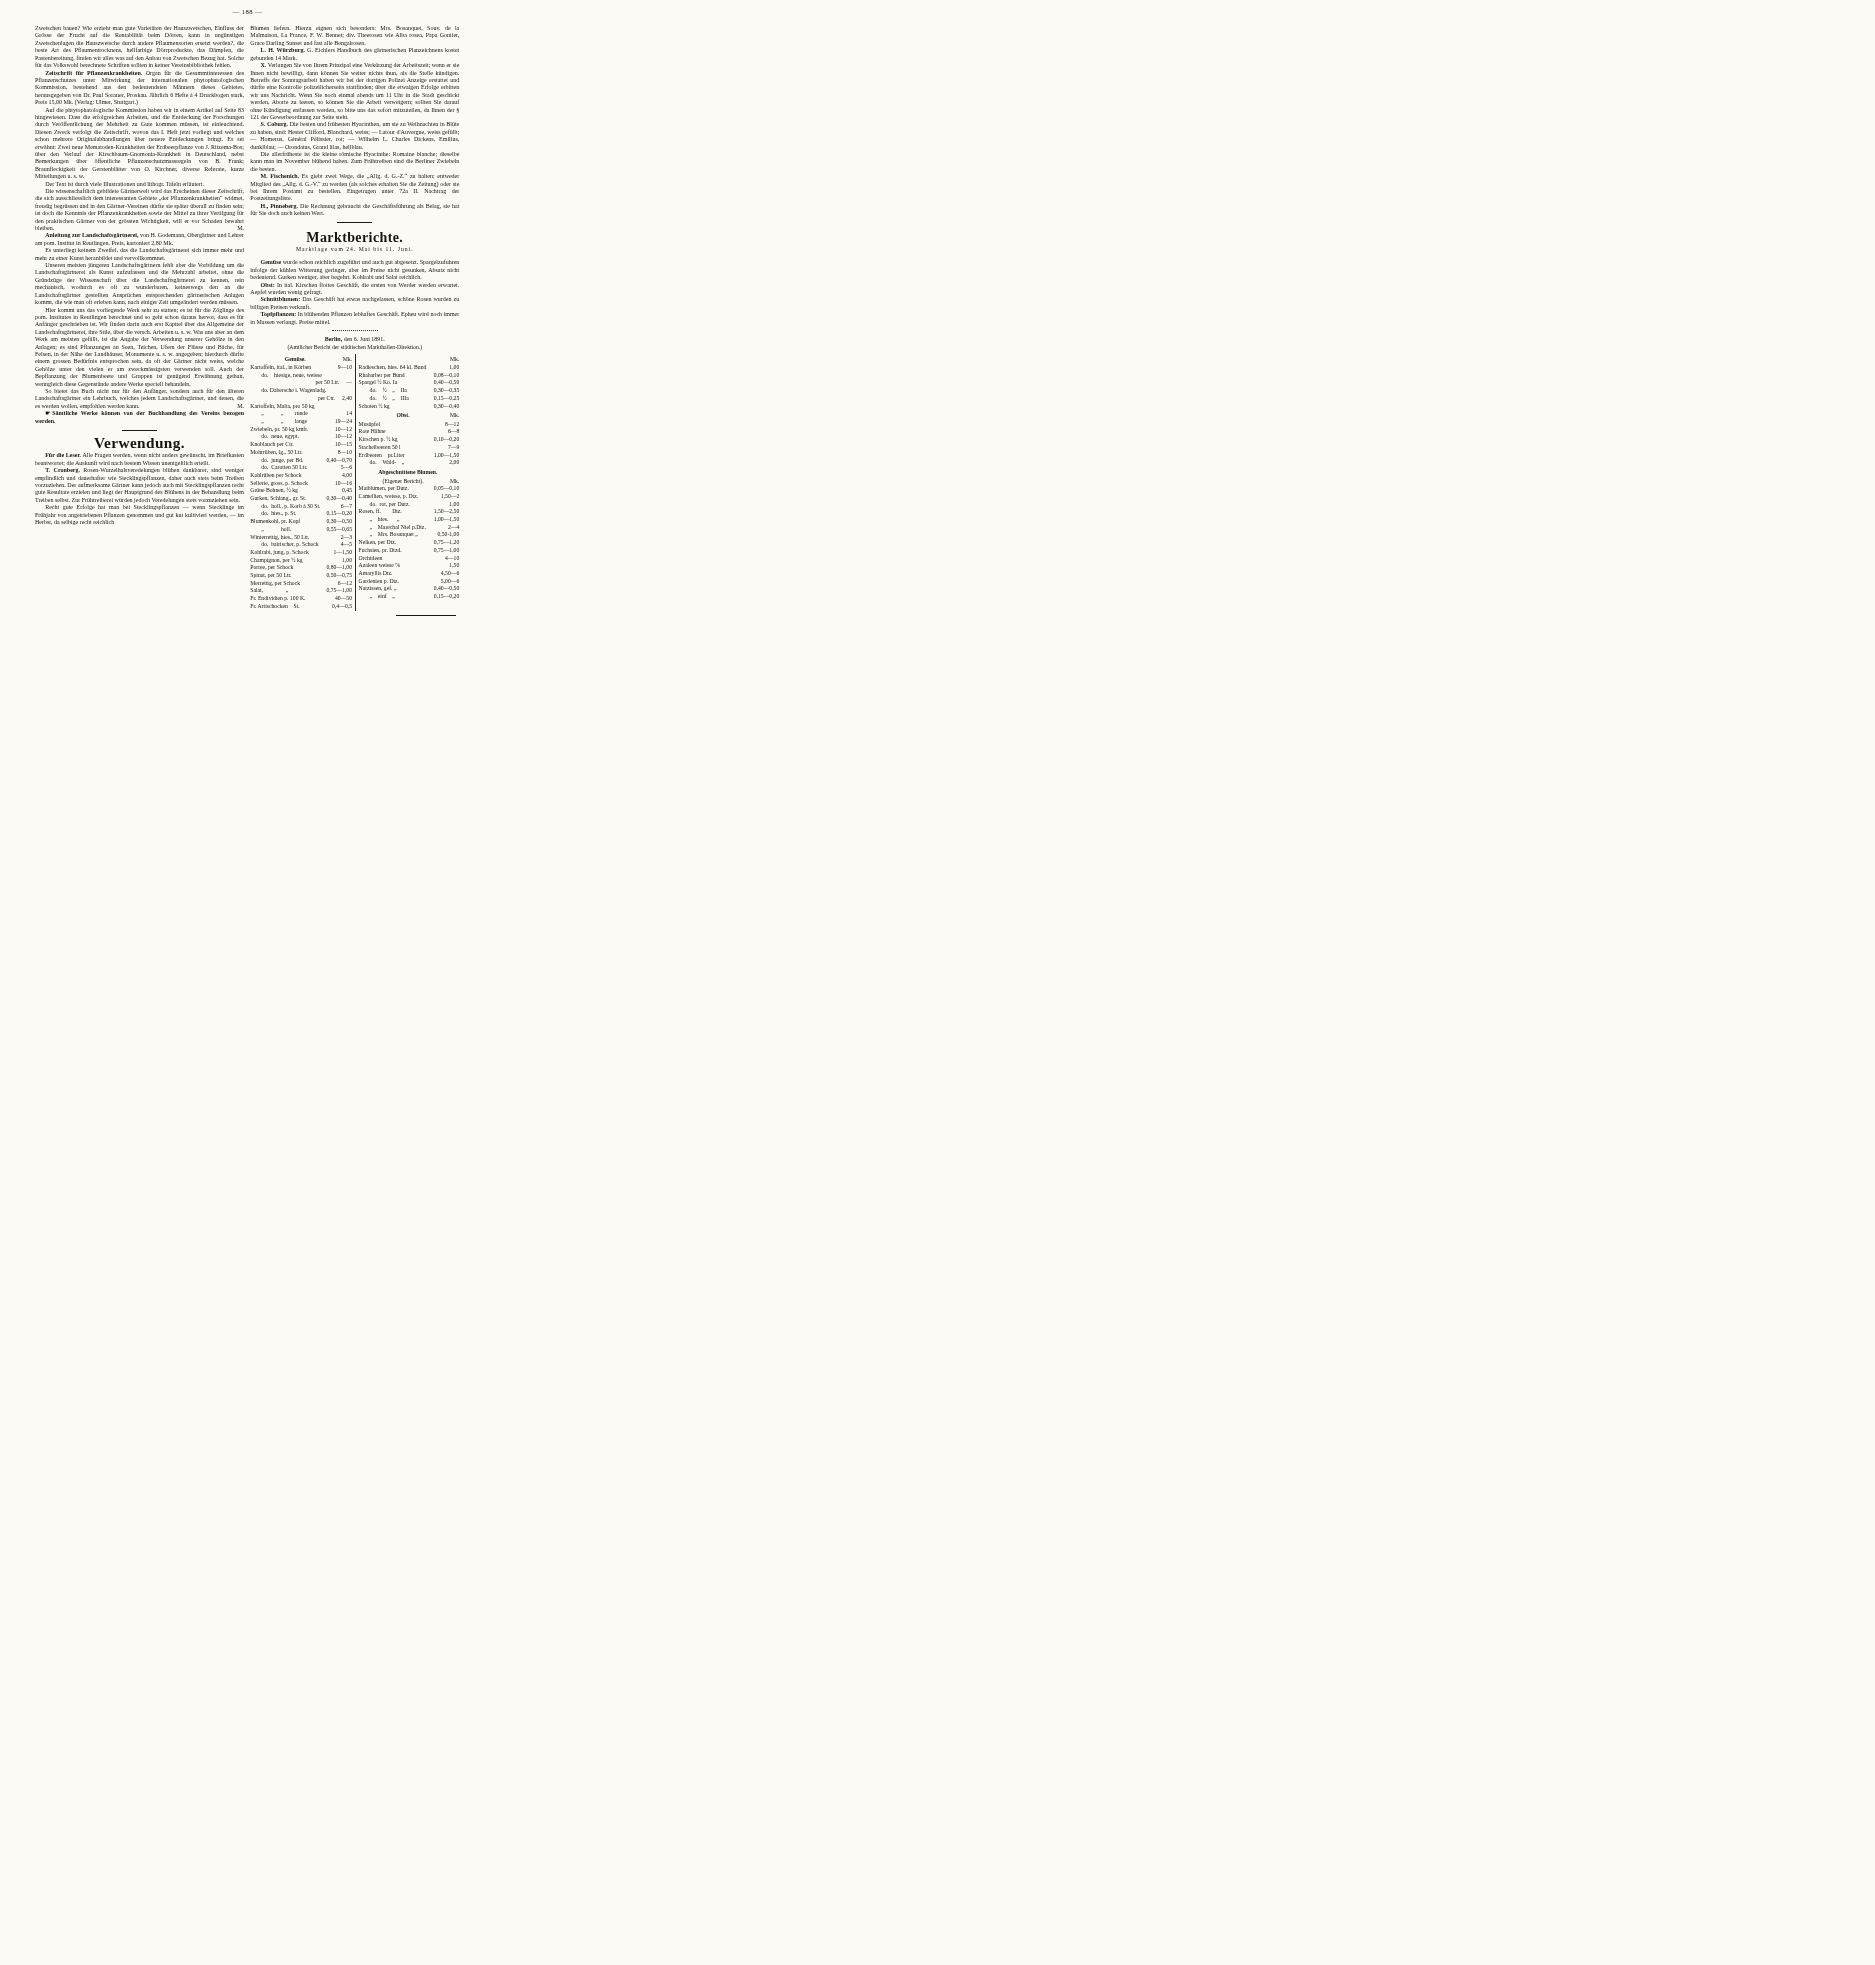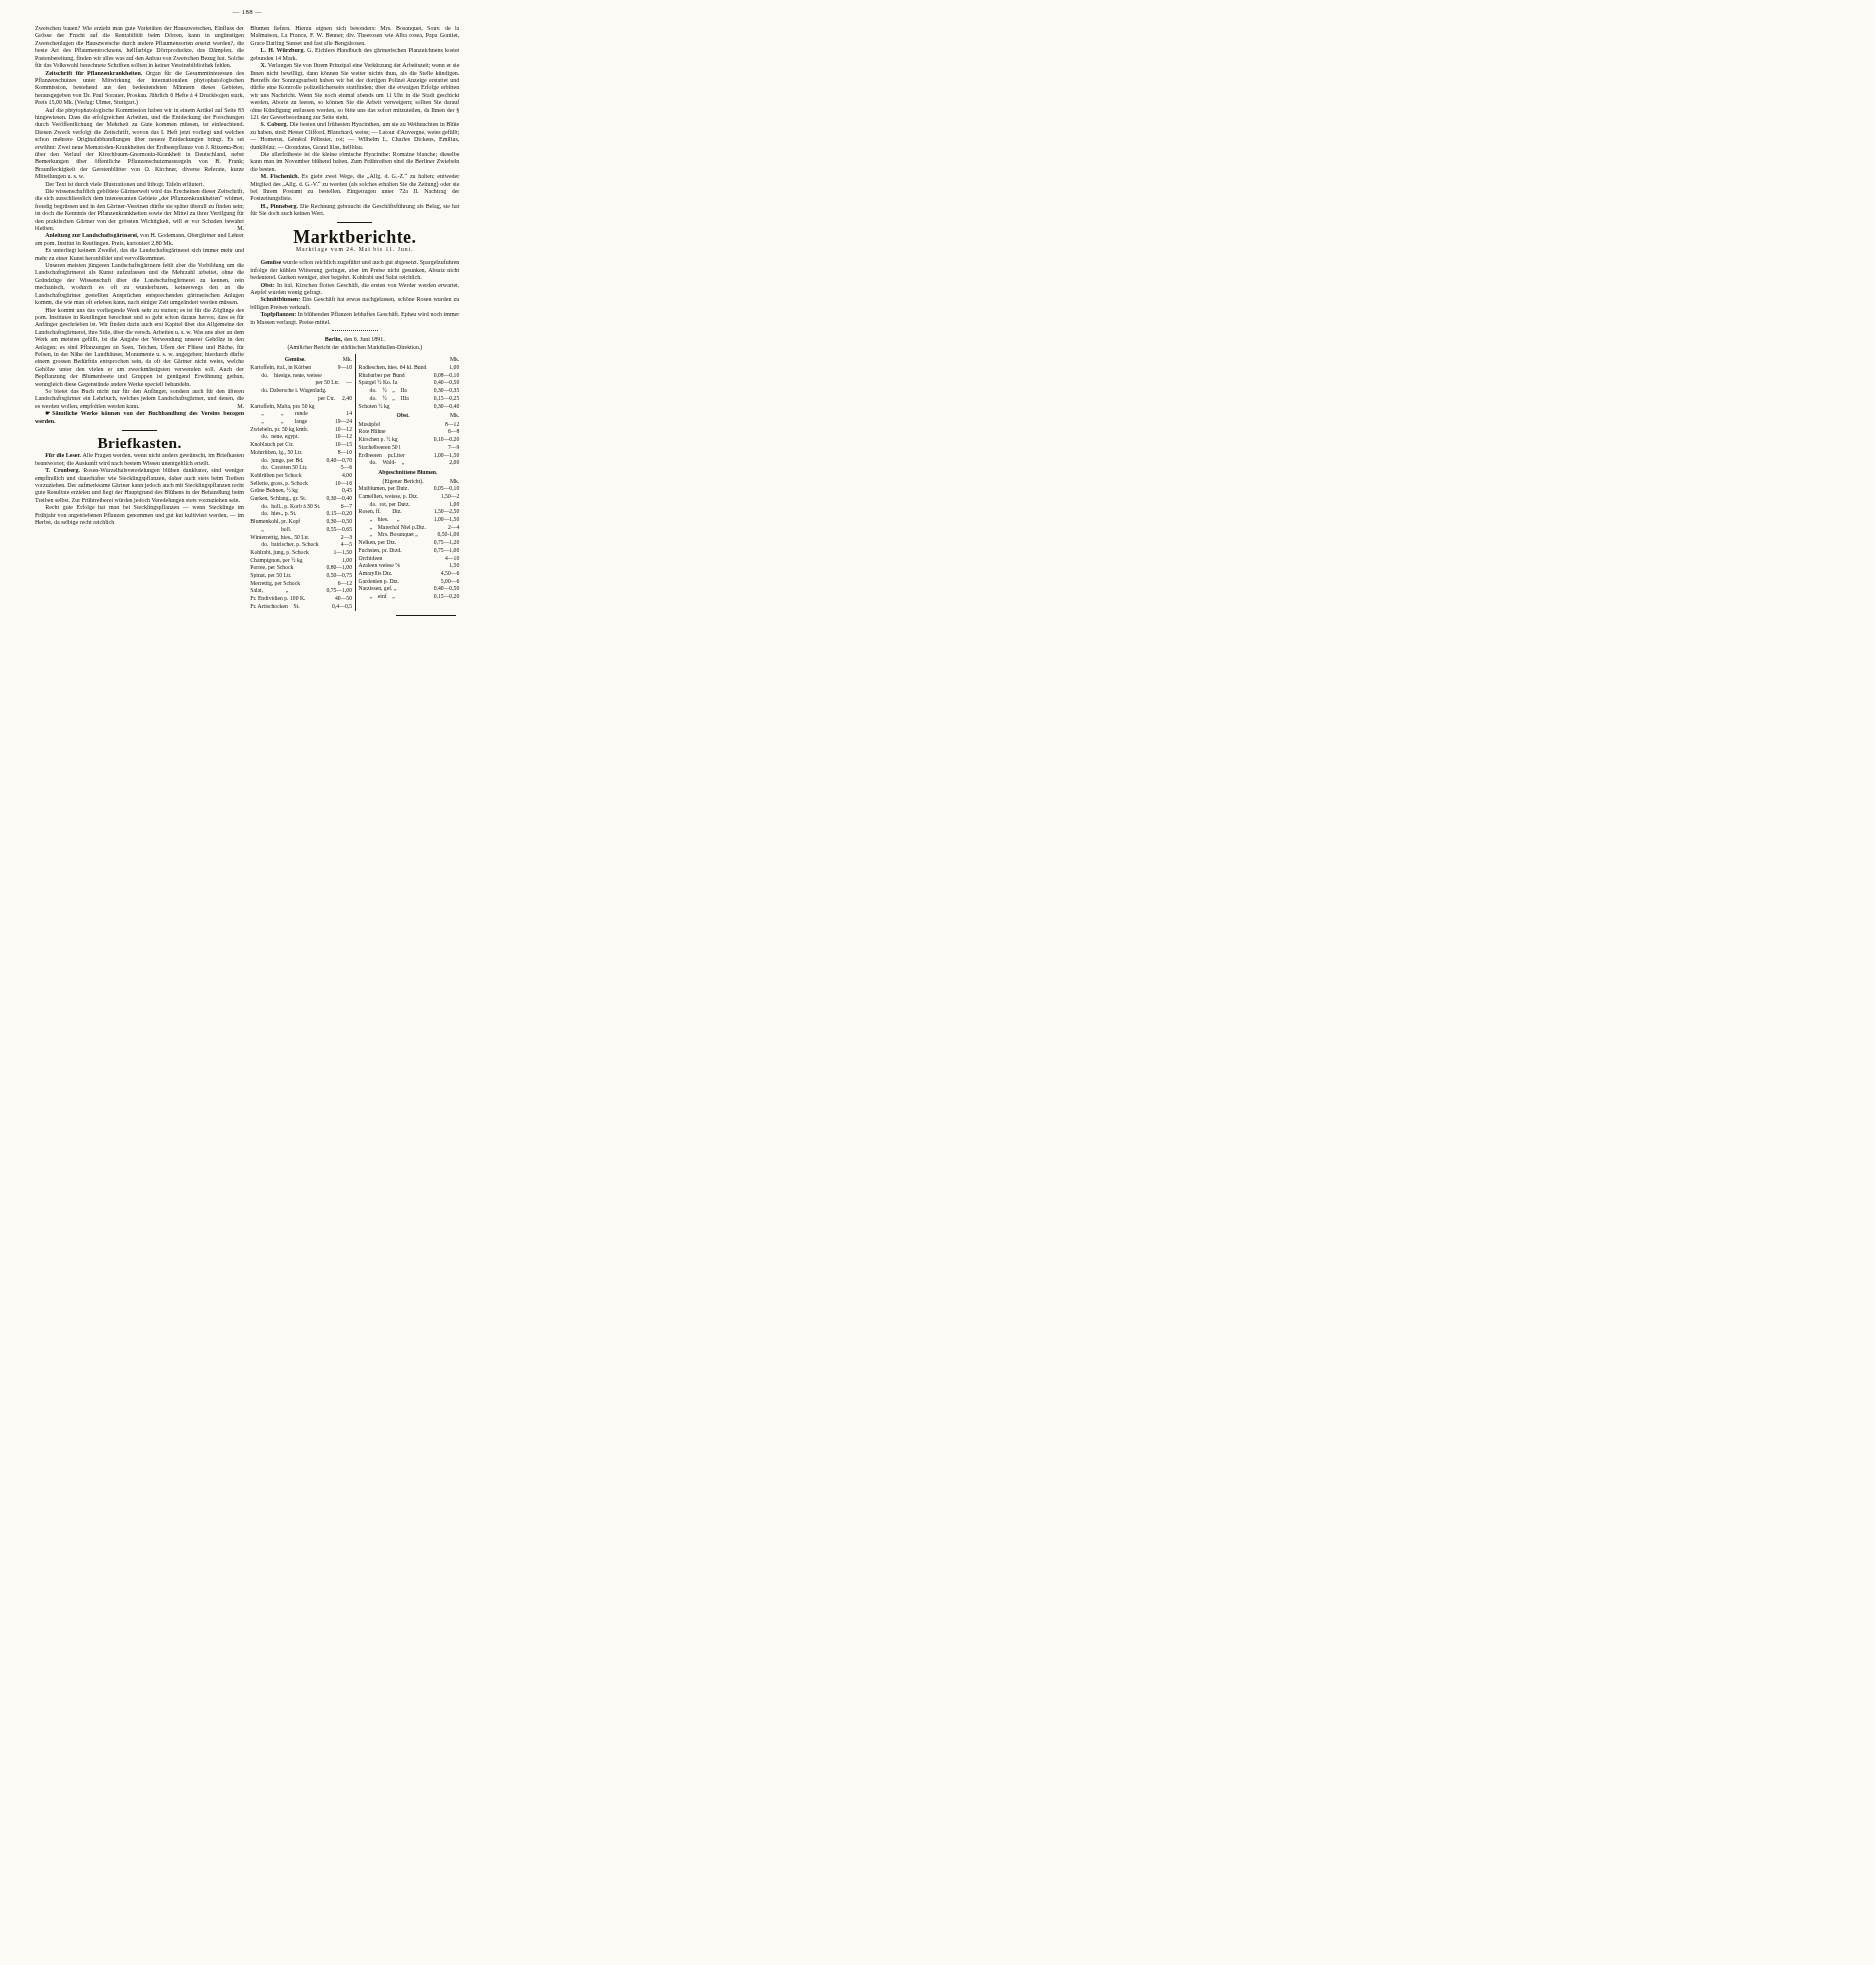--- a/index.html
+++ b/index.html
@@ -13,21 +13,21 @@
   .pageno{text-align:center;font-size:6.7px;letter-spacing:0.4px;margin:2.4px 0 10.2px;}
   .cols{display:flex;gap:6.3px;align-items:flex-start;}
   .col{width:209px;font-size:6px;line-height:7.4px;text-align:justify;}
   .para{margin:0;text-indent:10.2px;}
   .para.noind{text-indent:0;}
   .para b{font-weight:700;}
   .sig{float:right;font-weight:400;}
   .manicule{font-weight:700;margin-right:1.6px;}
   .allbold{font-weight:700;}
   .h-brief{font-size:15.3px;font-weight:700;text-align:center;text-indent:0;margin:7.9px 0 6.3px;letter-spacing:0.4px;}
-  .h-markt{font-size:18px;font-weight:700;text-align:center;text-indent:0;margin:10.2px 0 5.5px;letter-spacing:0.4px;}
+  .h-markt{font-size:14px;font-weight:700;text-align:center;text-indent:0;margin:10.2px 0 5.5px;letter-spacing:0.4px;}
   .marktlage{text-align:center;text-indent:0;letter-spacing:1px;font-size:5.7px;margin:0 0 5.5px;}
   .berlin-line{text-align:center;text-indent:0;margin:4.7px 0 0.8px;}
   .amtlich{text-align:center;text-indent:0;font-size:5.7px;margin:0 0 2.4px;}
   .shortrule{border:none;border-top:1px solid #1b1916;width:35px;margin:4.7px auto;}
   .dotrule{border:none;border-top:0.6px dotted #3c3833;width:46px;margin:3.9px auto;}
   .endrule{border:none;border-top:1px solid #1b1916;width:60px;margin:4.7px 3.1px 0 auto;}
   .mtable{display:flex;font-size:5.7px;line-height:7.7px;margin-top:1.6px;}
   .tcol{width:50%;box-sizing:border-box;}
   .tcol.tright{border-left:0.8px solid #2a2724;padding-left:2.8px;}
   .tcol.tleft{padding-right:2.8px;}
@@ -56,21 +56,21 @@
       <p class="para"><span>Die wissenschaftlich gebildete Gärtnerwelt wird das Erscheinen dieser Zeitschrift, die sich ausschliesslich dem interessanten Gebiete „der Pflanzenkrankheiten“ widmet, freudig begrüssen und in den Gärtner-Vereinen dürfte sie später überall zu finden sein; ist doch die Kenntnis der Pflanzenkrankheiten sowie der Mittel zu ihrer Vertilgung für den praktischen Gärtner von der grössten Wichtigkeit, will er vor Schaden bewahrt bleiben.</span><span class="sig">M.</span></p>
       <p class="para"><b>Anleitung zur Landschaftsgärtnerei,</b><span> von H. Godemann, Obergärtner und Lehrer am pom. Institut in Reutlingen. Preis, kartoniert 2,80 Mk.</span></p>
       <p class="para"><span>Es unterliegt keinem Zweifel, das die Landschaftsgärtnerei sich immer mehr und mehr zu einer Kunst heranbildet und vervollkommnet.</span></p>
       <p class="para"><span>Unseren meisten jüngeren Landschaftsgärtnern fehlt aber die Vorbildung um die Landschaftsgärtnerei als Kunst aufzufassen und die Mehrzahl arbeitet, ohne die Gründzüge der Wissenschaft über die Landschaftsgärtnerei zu kennen, rein mechanisch, wodurch es oft zu wunderbaren, keineswegs den an die Landschaftsgärtner gestellten Ansprüchen entsprechenden gärtnerischen Anlagen kommt, die wie man oft erleben kann, nach einiger Zeit umgeändert werden müssen.</span></p>
       <p class="para"><span>Hier kommt uns das vorliegende Werk sehr zu statten; es ist für die Zöglinge des pom. Institutes in Reutlingen berechnet und so geht schon daraus hervor, dass es für Anfänger geschrieben ist. Wir finden darin auch erst Kapitel über das Allgemeine der Landschaftsgärtnerei, ihre Stile, über die versch. Arbeiten u. s. w. Was uns aber an dem Werk am meisten gefällt, ist die Angabe der Verwendung unserer Gehölze in den Anlagen; es sind Pflanzungen an Seen, Teichen, Ufern der Flüsse und Bäche, für Felsen, in der Nähe der Landhäuser, Monumente u. s. w. angegeben; hierdurch dürfte einem grossen Bedürfnis entsprochen sein, da oft der Gärtner nicht weiss, welche Gehölze unter den vielen er am zweckmässigsten verwenden soll. Auch der Bepflanzung der Blumenbeete und Gruppen ist genügend Erwähnung gethan, wenngleich diese Gegenstände andere Werke speciell behandeln.</span></p>
       <p class="para"><span>So bietet das Buch nicht nur für den Anfänger, sondern auch für den älteren Landschaftsgärtner ein Lehrbuch, welches jedem Landschaftsgärtner, und denen, die es werden wollen, empfohlen werden kann.</span><span class="sig">M.</span></p>
       <p class="para allbold"><span class="manicule">☛</span><span>Sämtliche Werke können von der Buchhandlung des Vereins bezogen werden.</span></p>
 
       <hr class="shortrule">
 
-      <h1 class="h-brief">Briefkasten.</h1>
+      <h1 class="h-brief">Verwendung.</h1>
       <p class="para"><b>Für die Leser.</b><span> Alle Fragen werden, wenn nicht anders gewünscht, im Briefkasten beantwortet; die Auskunft wird nach bestem Wissen unentgeltlich erteilt.</span></p>
       <p class="para"><b>T. Cronberg.</b><span> Rosen-Wurzelhalsveredelungen blühen dankbarer, sind weniger empfindlich und dauerhafter wie Stecklingspflanzen, daher auch stets beim Treiben vorzuziehen. Der aufmerksame Gärtner kann jedoch auch mit Stecklingspflanzen recht gute Resultate erzielen und liegt der Hauptgrund des Blühens in der Behandlung beim Treiben selbst. Zur Frühtreiberei würden jedoch Veredelungen stets vorzuziehen sein.</span></p>
       <p class="para"><span>Recht gute Erfolge hat man bei Stecklingspflanzen — wenn Stecklinge im Frühjahr von angetriebenen Pflanzen genommen und gut kut kultiviert werden, — im Herbst, da selbige recht reichlich</span></p>
     </div>
 
     <div class="col">
       <p class="para noind"><span>Blumen liefern. Hierzu eignen sich besonders: Mrs. Bosanquet, Souv. de la Malmaison, La France, F. W. Bennet; div. Theerosen wie Alba rosea, Papa Gontier, Grace Darling Sunset und fast alle Bengalrosen.</span></p>
       <p class="para"><b>L. H. Würzburg.</b><span> G. Eichlers Handbuch des gärtnerischen Planzeichnens kostet gebunden 14 Mark.</span></p>
       <p class="para"><b>X.</b><span> Verlangen Sie von Ihrem Prinzipal eine Verkürzung der Arbeitszeit; wenn er sie Ihnen nicht bewilligt, dann können Sie weiter nichts thun, als die Stelle kündigen. Betreffs der Sonntagsarbeit haben wir bei der dortigen Polizei Anzeige erstattet und dürfte eine Kontrolle polizeilicherseits stattfinden; über die etwaigen Erfolge erbitten wir uns Nachricht. Wenn Sie noch einmal abends um 11 Uhr in die Stadt geschickt werden, Aborte zu leeren, so können Sie die Arbeit verweigern; sollten Sie darauf ohne Kündigung entlassen werden, so bitte uns das sofort mitzuteilen, da Ihnen der § 121 der Gewerbeordnung zur Seite steht.</span></p>
       <p class="para"><b>S. Coburg.</b><span> Die besten und frühesten Hyacinthen, um sie zu Weihnachten in Blüte zu haben, sind: Hester Clifford, Blanchard, weiss; — Latour d'Auvergne, weiss gefüllt; — Homerus, Général Pélissier, rot; — Wilhelm I., Charles Dickens, Emilius, dunklblau; — Orondatus, Grand lilas, hellblau.</span></p>

